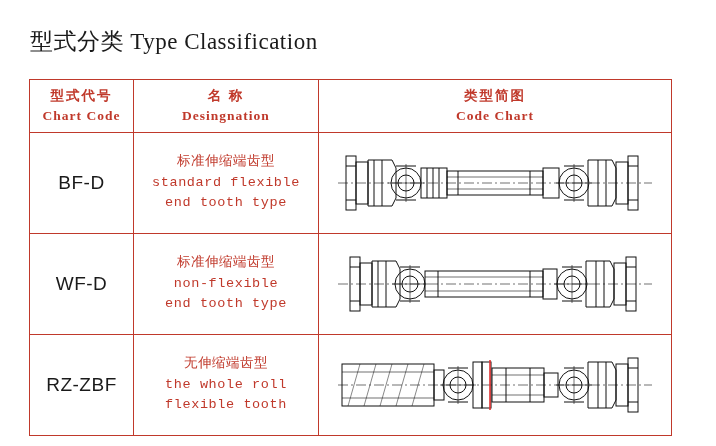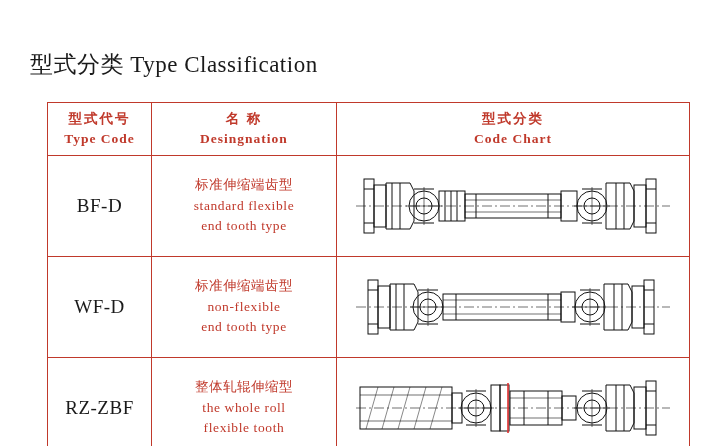--- a/index.html
+++ b/index.html
@@ -11,35 +11,34 @@
     height: 446px;
     background: #ffffff;
     font-family: "Liberation Serif", serif;
     color: #1a1a1a;
     overflow: hidden;
   }
   .page {
     position: relative;
     width: 716px;
     height: 414px;
-    margin-top: 23px;
   }
   .page-title {
     position: absolute;
     left: 30px;
     top: 26px;
     font-size: 23px;
     font-family: "Liberation Serif", serif;
     letter-spacing: 0.5px;
     color: #1a1a1a;
     white-space: nowrap;
   }
   .table {
     position: absolute;
-    left: 47px;
+    left: 29px;
     top: 79px;
     width: 642px;
     border-collapse: collapse;
     table-layout: fixed;
   }
   .table td, .table th {
     border: 1px solid #c0392b;
     padding: 0;
     vertical-align: middle;
     text-align: center;
@@ -61,27 +60,27 @@
   }
   .head-cell .en {
     display: block;
     letter-spacing: 1px;
   }
   .body-row td { height: 100px; }
   .code-cell {
     font-size: 19px;
     color: #1a1a1a;
     letter-spacing: 0.5px;
-    font-family: Liberation Serif, serif;
+    font-family: Liberation Sans, sans-serif;
   }
   .desig-cell {
     font-size: 13.5px;
     color: #c0392b;
     line-height: 1.55;
-    font-family: Liberation Serif, serif;
+    font-family: Liberation Mono, monospace;
   }
   .desig-cell .cn { display: block; letter-spacing: 0.5px; }
   .desig-cell .en { display: block; letter-spacing: 0.6px; }
   .chart-cell { padding: 0; }
   .chart-wrap {
     width: 100%;
     height: 100px;
     display: flex;
     align-items: center;
     justify-content: center;
@@ -98,28 +97,28 @@
   <table class="table">
     <colgroup>
       <col class="col-code">
       <col class="col-desig">
       <col class="col-chart">
     </colgroup>
     <thead>
       <tr>
         <th class="head-cell">
           <span class="cn">型式代号</span>
-          <span class="en">Type Code</span>
+          <span class="en">Chart Code</span>
         </th>
         <th class="head-cell">
           <span class="cn">名    称</span>
           <span class="en">Desingnation</span>
         </th>
         <th class="head-cell">
-          <span class="cn">型式分类</span>
+          <span class="cn">类型简图</span>
           <span class="en">Code  Chart</span>
         </th>
       </tr>
     </thead>
     <tbody>
 
       <tr class="body-row">
         <td class="code-cell">BF-D</td>
         <td class="desig-cell">
           <span class="cn">标准伸缩端齿型</span>
@@ -214,21 +213,21 @@
               <line x1="296" y1="26" x2="306" y2="26"></line>
               <line x1="296" y1="60" x2="306" y2="60"></line>
             </svg>
           </div>
         </td>
       </tr>
 
       <tr class="body-row">
         <td class="code-cell">RZ-ZBF</td>
         <td class="desig-cell">
-          <span class="cn">整体轧辊伸缩型</span>
+          <span class="cn">无伸缩端齿型</span>
           <span class="en">the whole roll</span>
           <span class="en">flexible tooth</span>
         </td>
         <td class="chart-cell">
           <div class="chart-wrap">
             <svg width="330" height="86" viewBox="0 0 330 86" fill="none" stroke="#111" stroke-width="1">
               <line x1="8" y1="43" x2="322" y2="43" stroke="#111" stroke-width="0.6" stroke-dasharray="10,3,2,3"></line>
 
               <rect x="12" y="22" width="92" height="42"></rect>
               <line x1="12" y1="30" x2="104" y2="30" stroke-width="0.6"></line>

